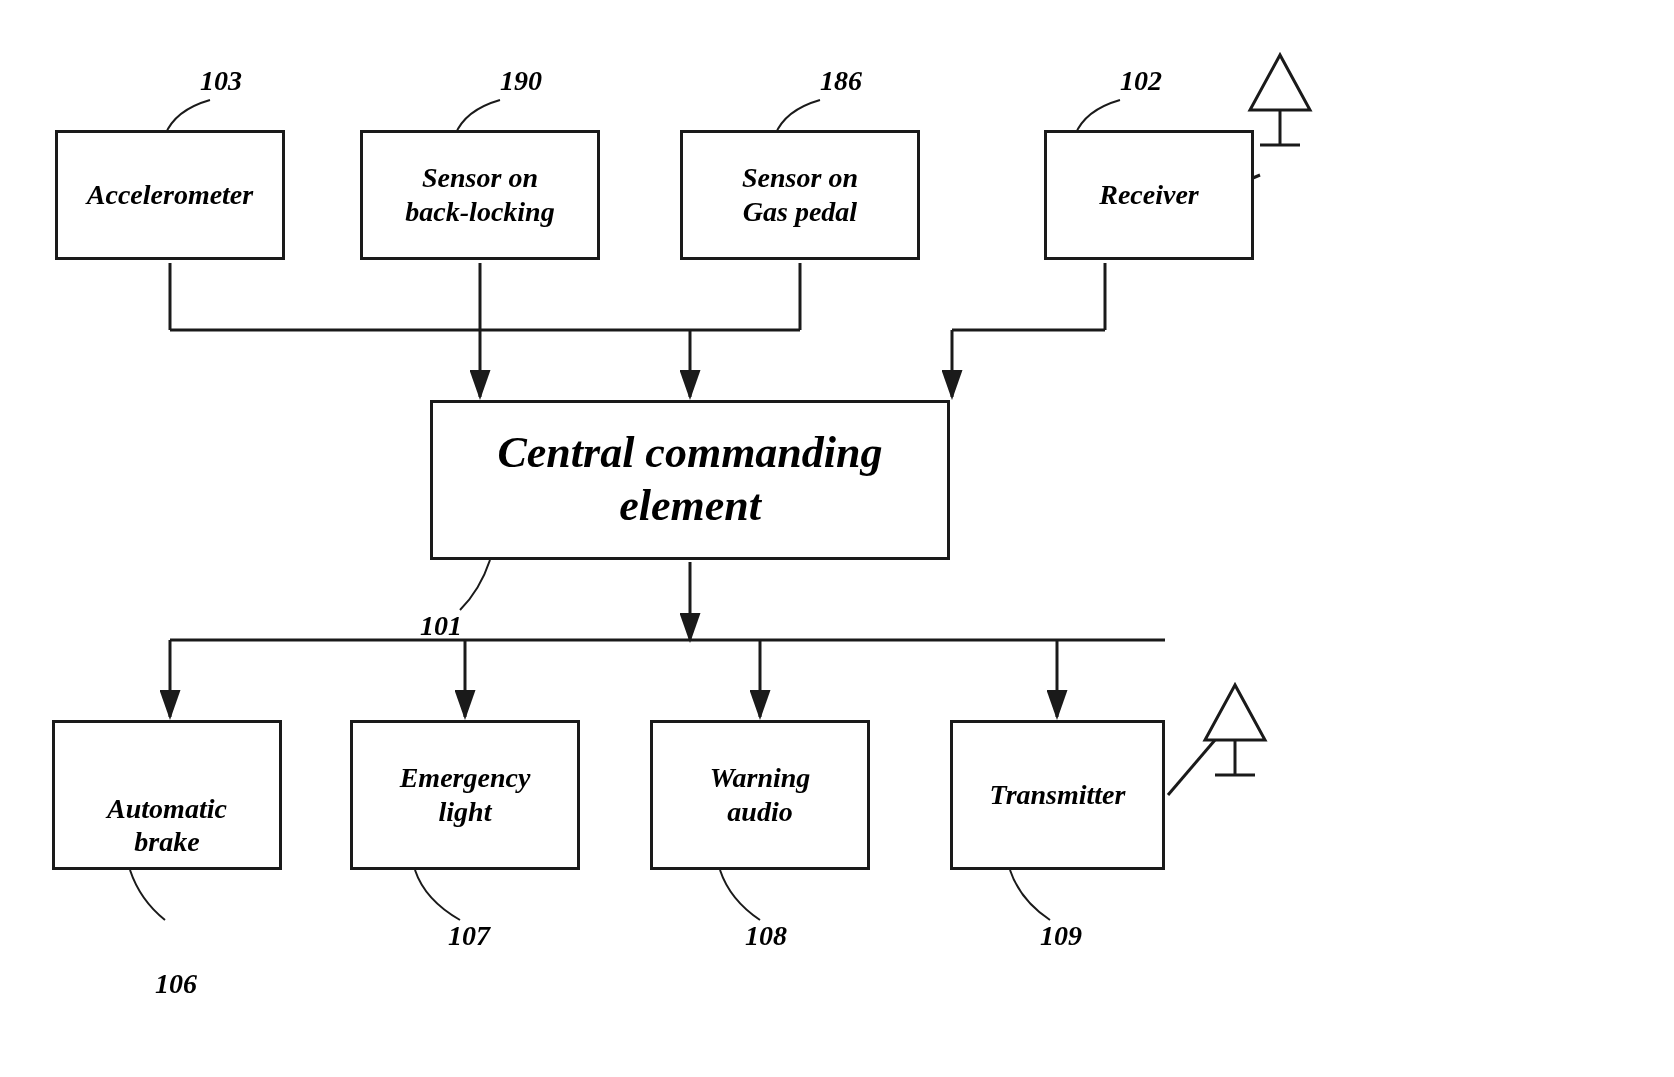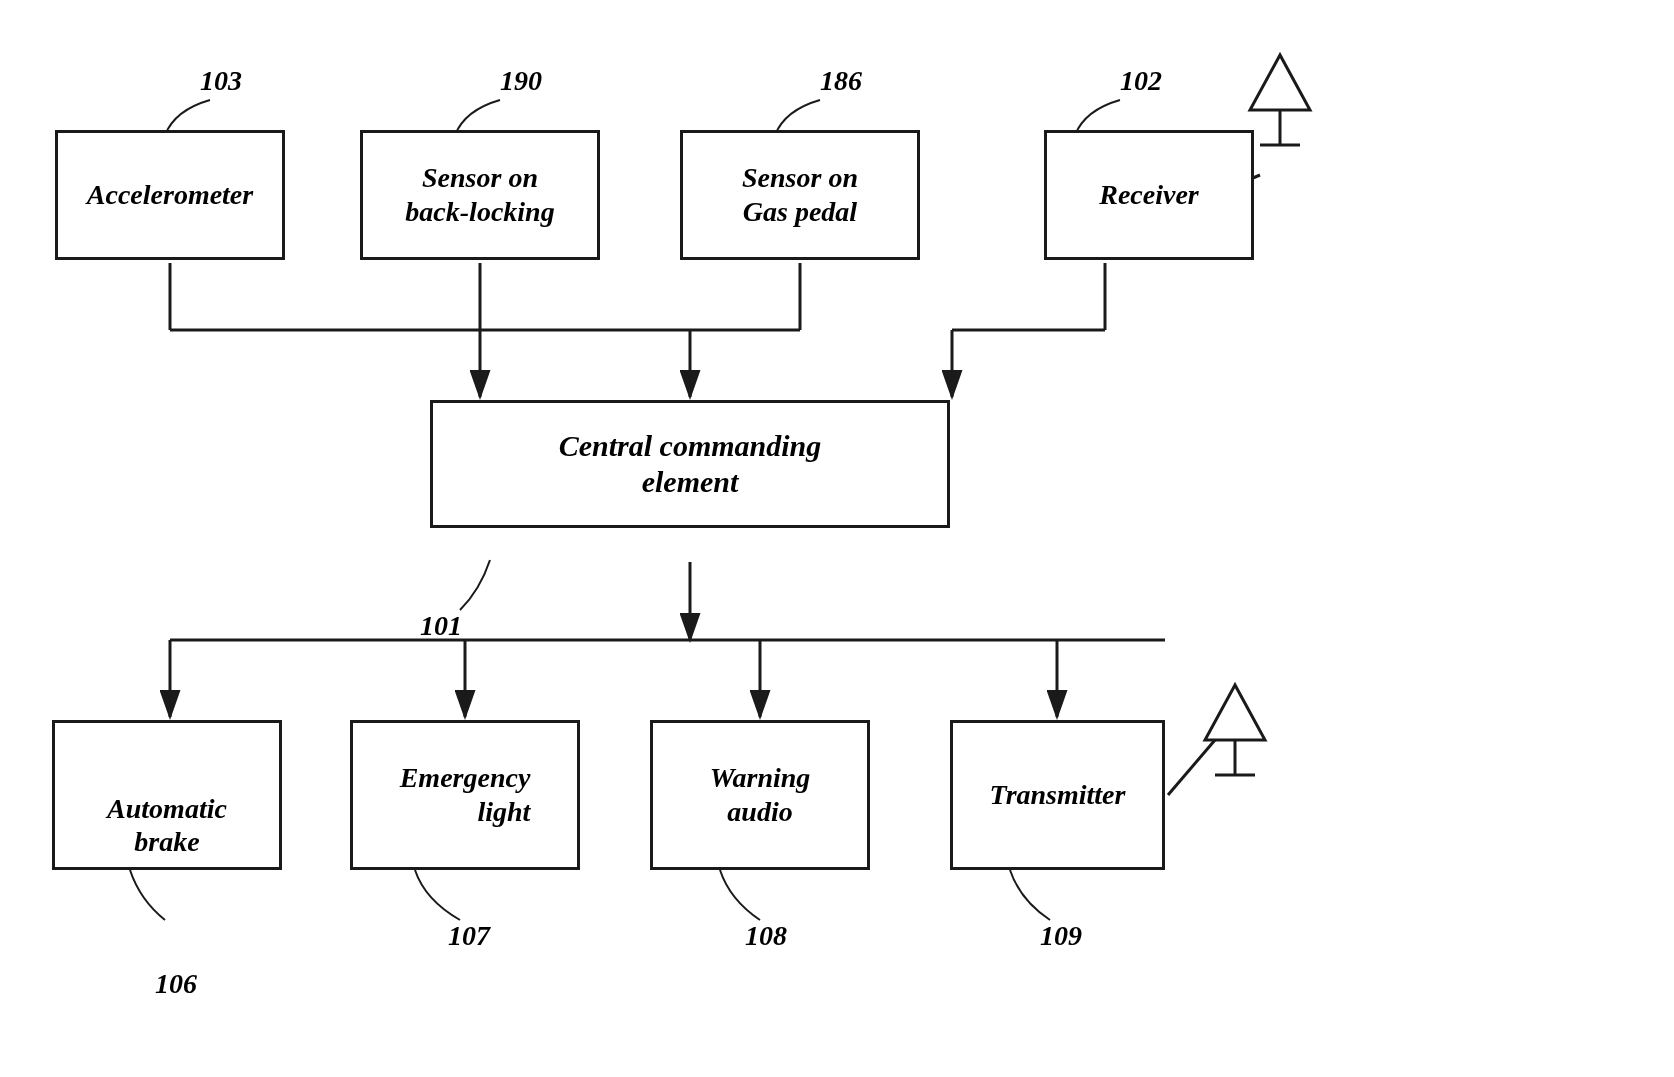--- a/index.html
+++ b/index.html
@@ -141,34 +141,34 @@
 
     <polygon points="40,5 10,60 70,60" fill="none" stroke="#1a1a1a" stroke-width="3"></polygon>
 
     <line x1="40" y1="60" x2="40" y2="95" stroke="#1a1a1a" stroke-width="3"></line>
 
     <line x1="20" y1="95" x2="60" y2="95" stroke="#1a1a1a" stroke-width="3"></line>
   </svg>
 
   <div class="ref-label" style="left:420px; top:610px;">101</div>
 
-  <div class="box" style="left:430px; top:400px; width:520px; height:128px; font-size:30px;">
+  <div class="box" style="left:430px; top:400px; width:520px; height:160px; font-size:44px;">
     <span>Central commanding<br>element</span>
   </div>
 
   <div class="ref-label" style="left:155px; top:968px;">106</div>
   <div class="ref-label" style="left:448px; top:920px;">107</div>
   <div class="ref-label" style="left:745px; top:920px;">108</div>
   <div class="ref-label" style="left:1040px; top:920px;">109</div>
 
   <div class="box" style="left:52px; top:720px; width:230px; height:150px;align-items:flex-end;">
     <span>Automatic<br>brake</span>
   </div>
 
-  <div class="box" style="left:350px; top:720px; width:230px; height:150px;text-align:right;">
+  <div class="box" style="left:350px; top:720px; width:230px; height:150px;">
     <span>Emergency<br>light</span>
   </div>
 
   <div class="box" style="left:650px; top:720px; width:220px; height:150px;">
     <span>Warning<br>audio</span>
   </div>
 
   <div class="box" style="left:950px; top:720px; width:215px; height:150px;">
     <span>Transmitter</span>
   </div>

